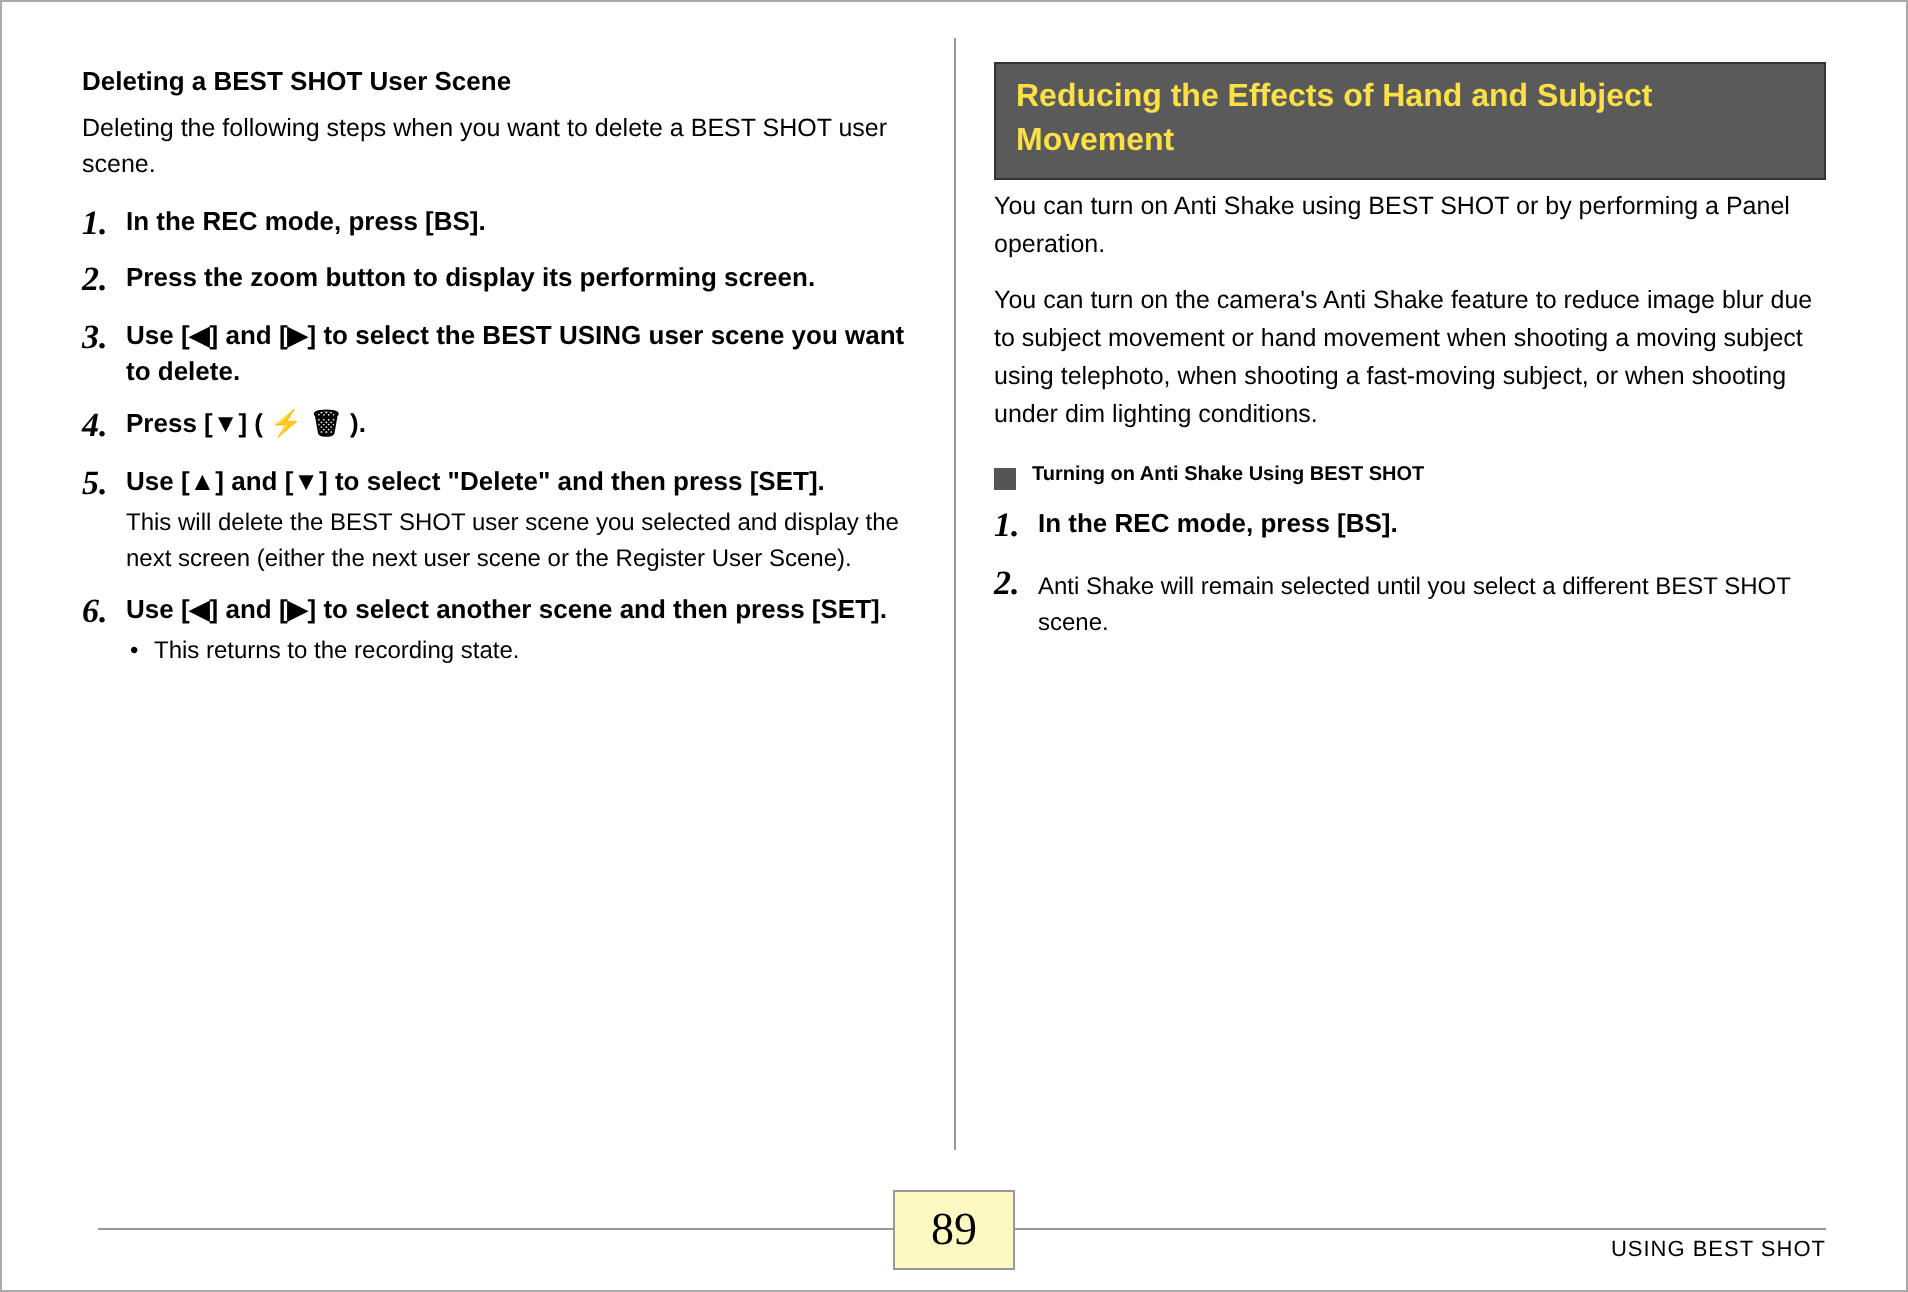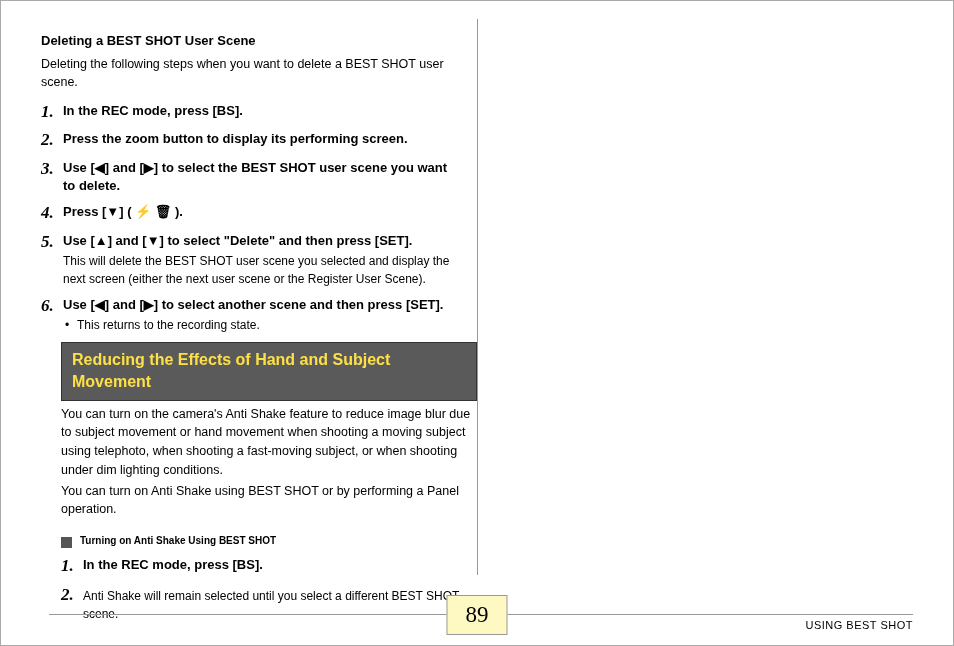--- a/index.html
+++ b/index.html
@@ -9,21 +9,21 @@
     background: #fff;
     width: 954px;
     height: 646px;
     overflow: hidden;
     position: relative;
     box-sizing: border-box;
     border: 1px solid #aaa;
   }
   .page {
     display: flex;
-    flex-direction: column;
+    flex-direction: row;
     padding: 30px 40px 0 40px;
     height: 570px;
     box-sizing: border-box;
   }
   .col {
     width: 50%;
     box-sizing: border-box;
     font-size: 12.5px;
     line-height: 1.5;
     color: #000;
@@ -163,21 +163,21 @@
     <div class="step">
       <div class="step-num">2.</div>
       <div class="step-body">
           <div class="step-title">Press the zoom button to display its performing screen.</div>
         </div>
     </div>
 
     <div class="step">
       <div class="step-num">3.</div>
       <div class="step-body">
-          <div class="step-title">Use [◀] and [▶] to select the BEST SHOT user scene you want to delete.</div>
+          <div class="step-title">Use [◀] and [▶] to select the BEST USING user scene you want to delete.</div>
         </div>
     </div>
 
     <div class="step">
       <div class="step-num">4.</div>
       <div class="step-body">
           <div class="step-title">Press [▼] ( ⚡ 🗑 ).</div>
         </div>
     </div>
 
@@ -193,22 +193,22 @@
       <div class="step-num">6.</div>
       <div class="step-body">
         <div class="step-title">Use [◀] and [▶] to select another scene and then press [SET].</div>
         <div class="step-bullet">This returns to the recording state.</div>
       </div>
     </div>
   </div>
 
   <div class="col col-right">
     <div class="section-banner">Reducing the Effects of Hand and Subject Movement</div>
+    <div class="plain">You can turn on Anti Shake using BEST SHOT or by performing a Panel operation.</div>
     <div class="plain" style="margin-bottom:2px">You can turn on the camera's Anti Shake feature to reduce image blur due to subject movement or hand movement when shooting a moving subject using telephoto, when shooting a fast-moving subject, or when shooting under dim lighting conditions.</div>
-    <div class="plain">You can turn on Anti Shake using BEST SHOT or by performing a Panel operation.</div>
 
     <div class="subsection">
       <span class="sq"></span>
       <span>Turning on Anti Shake Using BEST SHOT</span>
     </div>
 
     <div class="step">
       <div class="step-num">1.</div>
       <div class="step-body">
           <div class="step-title">In the REC mode, press [BS].</div>

